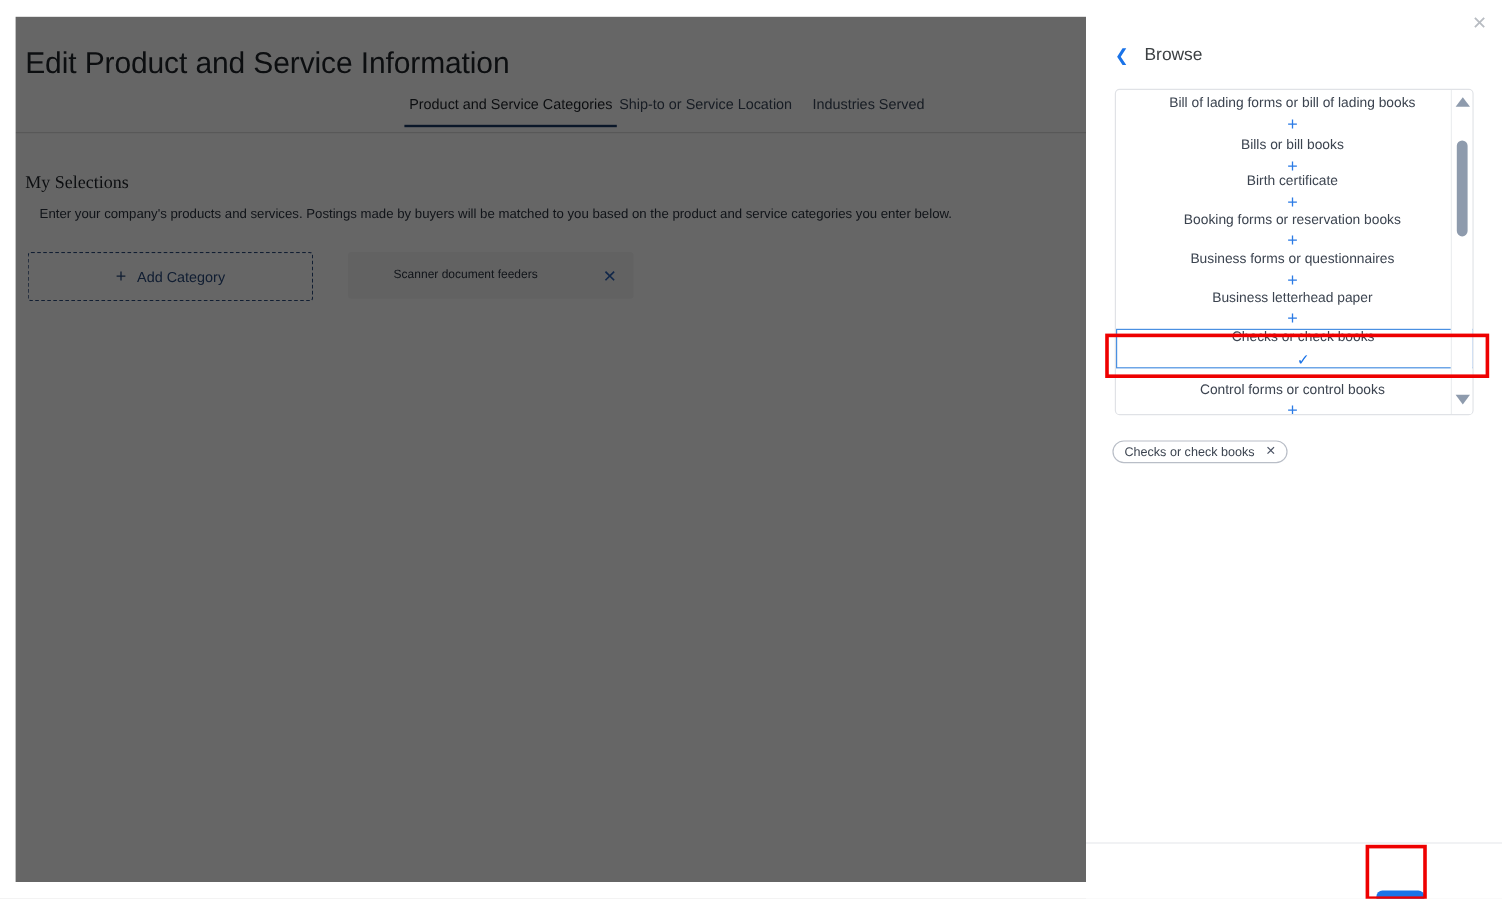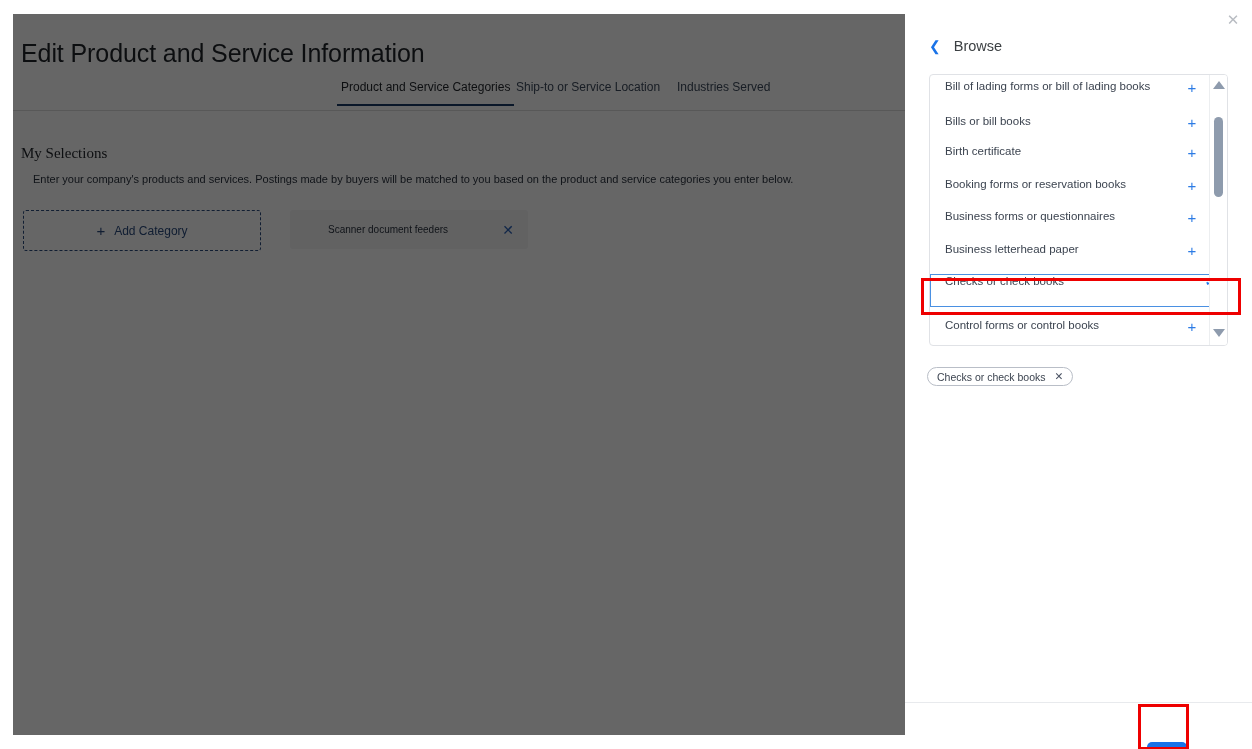--- a/index.html
+++ b/index.html
@@ -205,24 +205,26 @@
     top: 0;
     width: 280px;
     height: 100%;
   }
   .list-row {
     position: absolute;
     left: 0;
     width: 280px;
     height: 32.5px;
     display: flex;
+    align-items: center;
     padding: 0 0 0 14px;
     box-sizing: border-box;
     cursor: pointer;
     border: 1px solid transparent;
+    flex-direction: column;
   }
   .list-row .row-label {
     font-size: 11.5px;
     color: #3c4450;
     flex: 1;
   }
   .list-row .row-action {
     width: 34px;
     text-align: center;
     color: #2c7be5;

